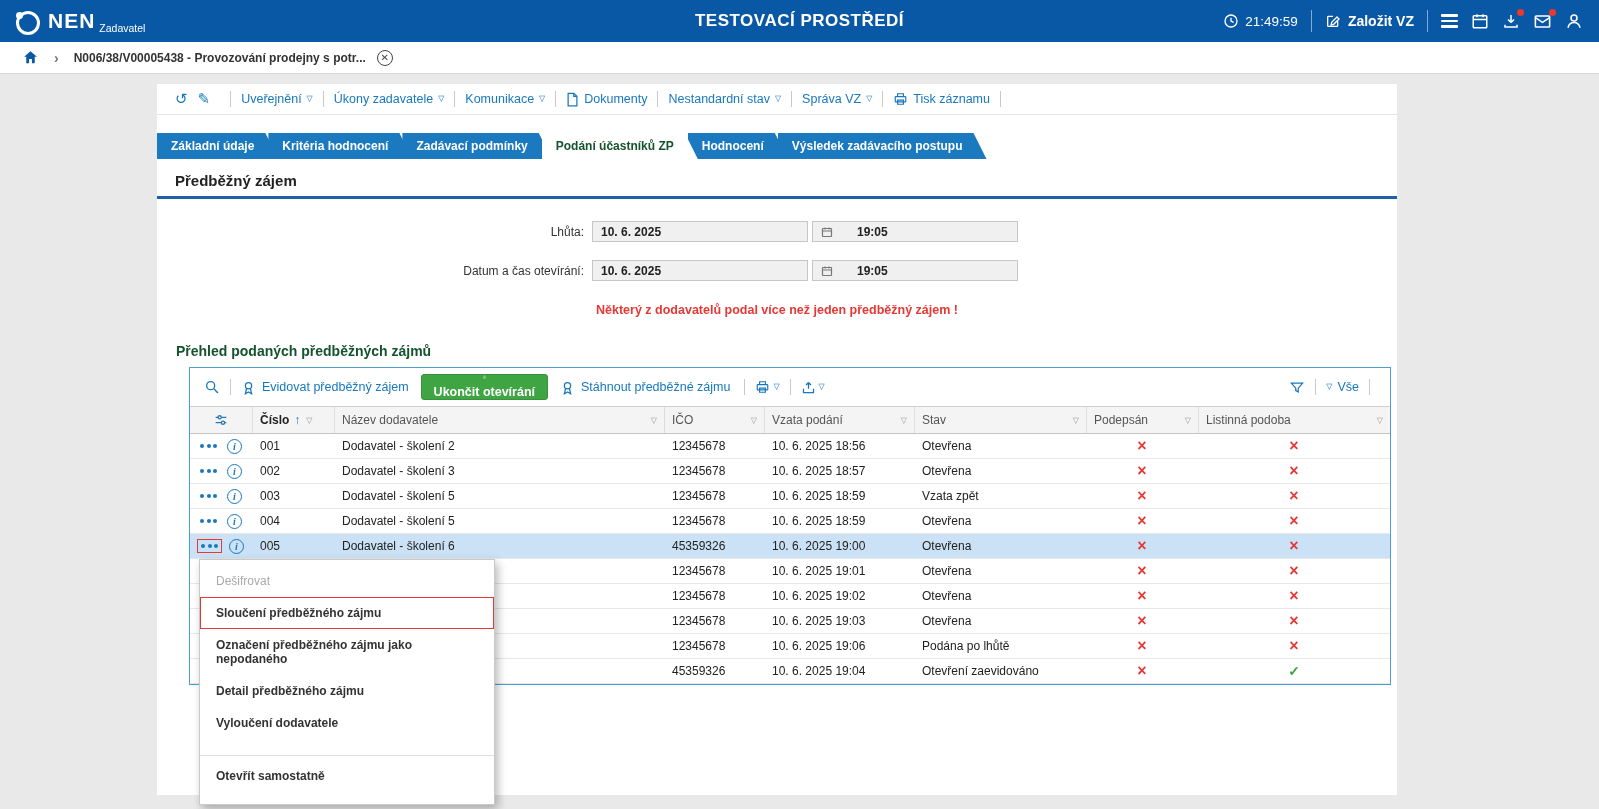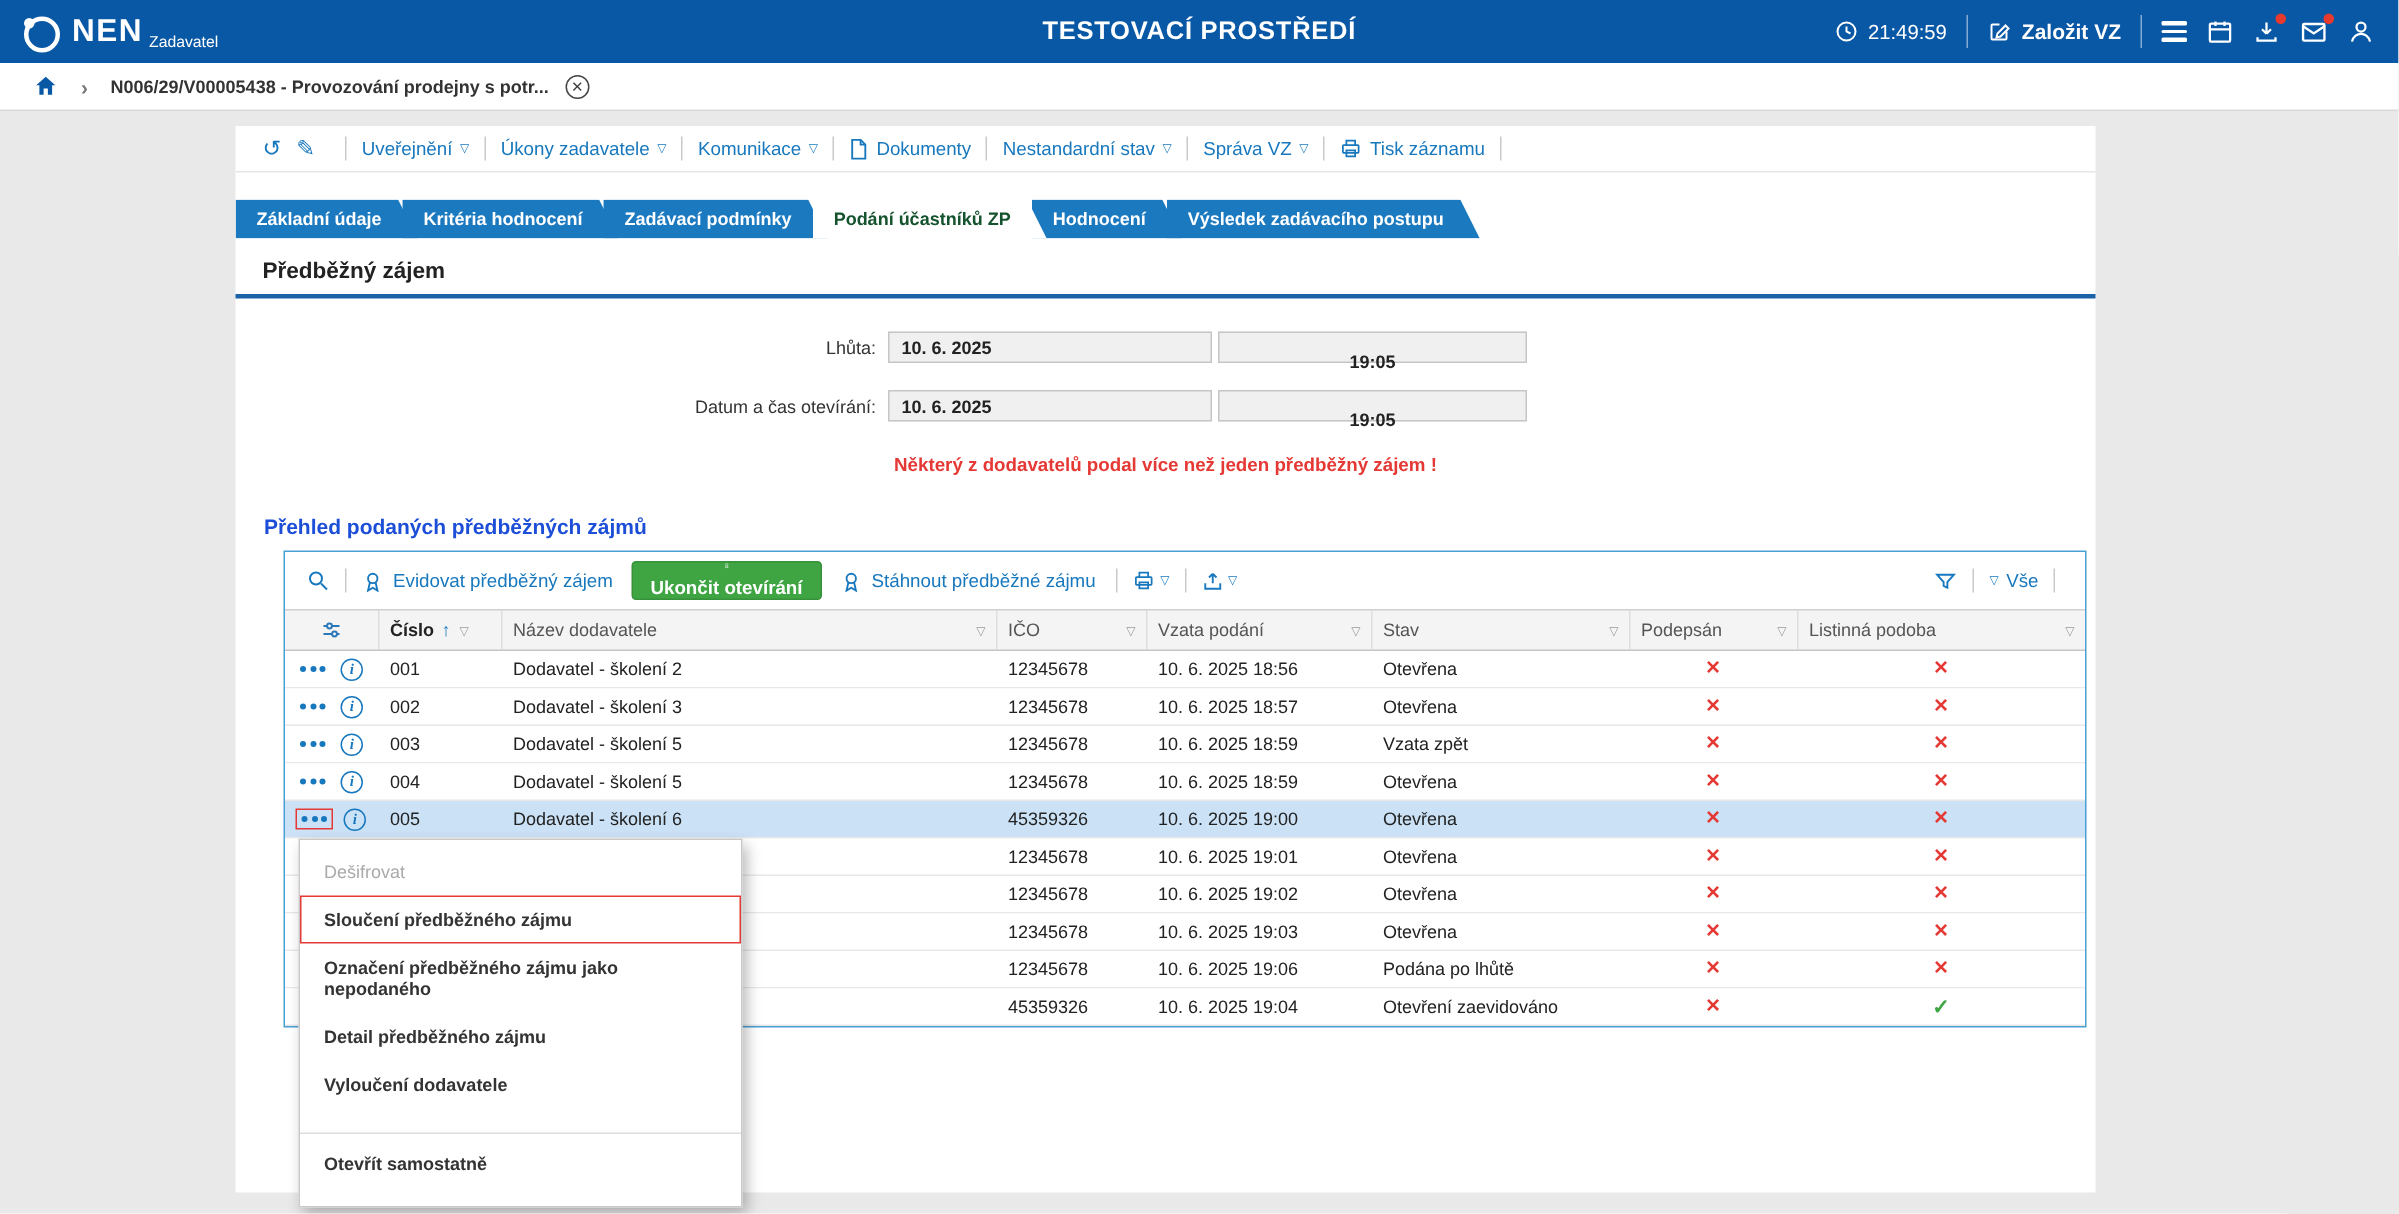--- a/index.html
+++ b/index.html
@@ -49,25 +49,25 @@
   .section-head h2 { font-size:15px; font-weight:bold; color:#222; }
   .blue-rule { height:3px; background:#1b62a8; width:100%; }
 
   
   .form { margin-top:22px; display:flex; flex-direction:column; gap:18px; }
   .form-row { display:flex; align-items:center; }
   .form-row label { width:435px; text-align:right; padding-right:8px; color:#333; font-size:12px; }
   .dt-group { display:flex; gap:4px; }
   .inp { background:#f0f0f0; border:1px solid #c6c6c6; height:21px; display:flex; align-items:center; font-weight:bold; font-size:12px; color:#222; padding:0 8px; cursor:text; }
   .inp.date { width:216px; }
-  .inp.time { width:206px; gap:12px;flex-direction:column; }
+  .inp.time { width:206px; gap:24px; }
   .warning { text-align:center; color:#e53935; font-weight:bold; font-size:12.5px; margin-top:22px; }
 
   
-  .grid-title { margin:26px 0 8px 19px; font-size:14px; font-weight:bold; color:#1d4ed8; }
+  .grid-title { margin:26px 0 8px 19px; font-size:14px; font-weight:bold; color:#14532d; }
   .grid-box { margin-left:32px; width:1202px; border:1px solid #49a0d5; background:#fff; position:relative; }
   .grid-toolbar { height:38px; display:flex; align-items:center; padding:0 10px 0 14px; }
   .gt-link { display:flex; align-items:center; gap:6px; color:#1878be; font-size:12.5px; cursor:pointer; white-space:nowrap; margin-right:4px; }
   .gt-green { display:flex; align-items:center; gap:6px; background:#3fa543; border:1px solid #37923b; border-radius:3px; color:#fff; font-weight:bold; font-size:12.5px; font-family:inherit; height:26px; padding:0 12px; margin:0 12px 0 8px; cursor:pointer; white-space:nowrap;flex-direction:column; }
   .gt-ico { display:flex; align-items:center; gap:3px; cursor:pointer; }
   .spacer { flex:1; }
   .gt-vse { display:flex; align-items:center; gap:5px; color:#1878be; font-size:12.5px; cursor:pointer; }
 
   .thead { display:grid; grid-template-columns:62px 82px 330px 100px 150px 172px 112px 1fr; background:#f4f4f4; border-top:1px solid #d0d0d0; border-bottom:1px solid #c4c4c4; height:28px; }
   .th { display:flex; align-items:center; padding:0 7px; font-size:12px; color:#555; border-left:1px solid #dedede; cursor:pointer; overflow:hidden; }
@@ -157,21 +157,21 @@
   </div>
 </div>
 
 <div class="breadcrumb">
   <span style="display:inline-flex;cursor:pointer;">
     <svg width="17" height="17" viewBox="0 0 24 24" fill="#0958a5">
         <path d="M12 3l9 8h-3v9h-4v-6h-4v6H6v-9H3z"></path>
       </svg>
   </span>
   <span class="crumb-chev">›</span>
-  <span class="crumb-label">N006/29/V00005438 - Provozování prodejny s potr...</span>
+  <span class="crumb-label">N006/38/V00005438 - Provozování prodejny s potr...</span>
   <span class="crumb-close">✕</span>
 </div>
 
 <div class="content">
 
   <div class="rec-toolbar">
     <span class="tb-glyph">↺</span>
     <span class="tb-glyph">✎</span>
     <span class="vsep"></span>
     <a class="tb-link">

